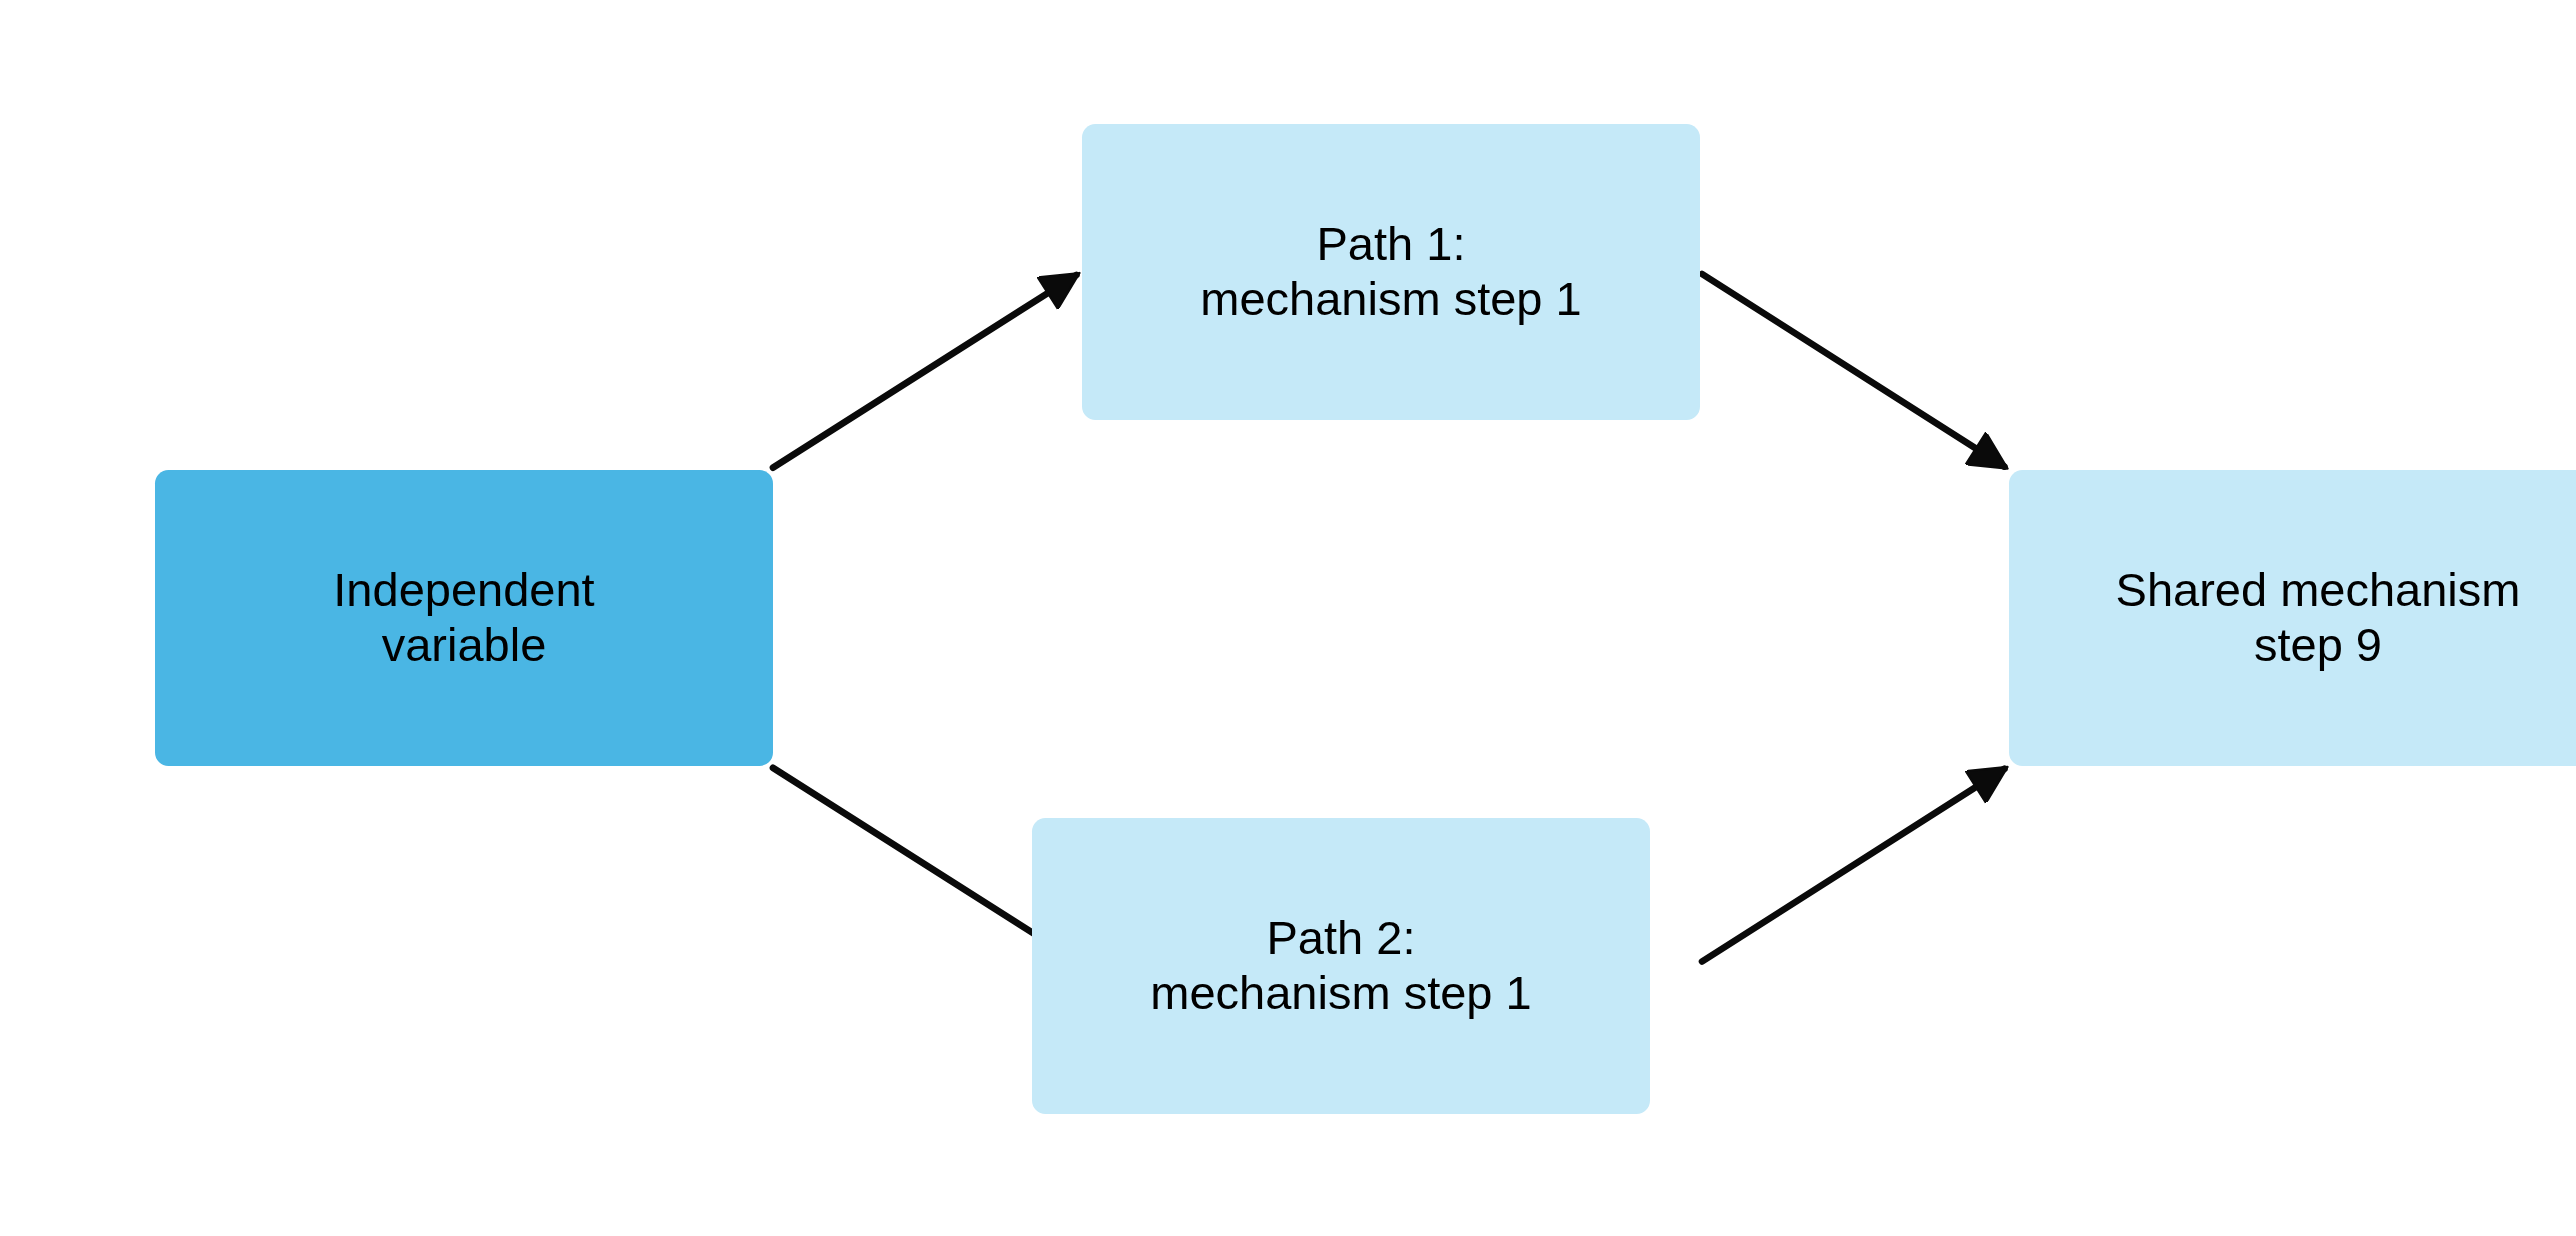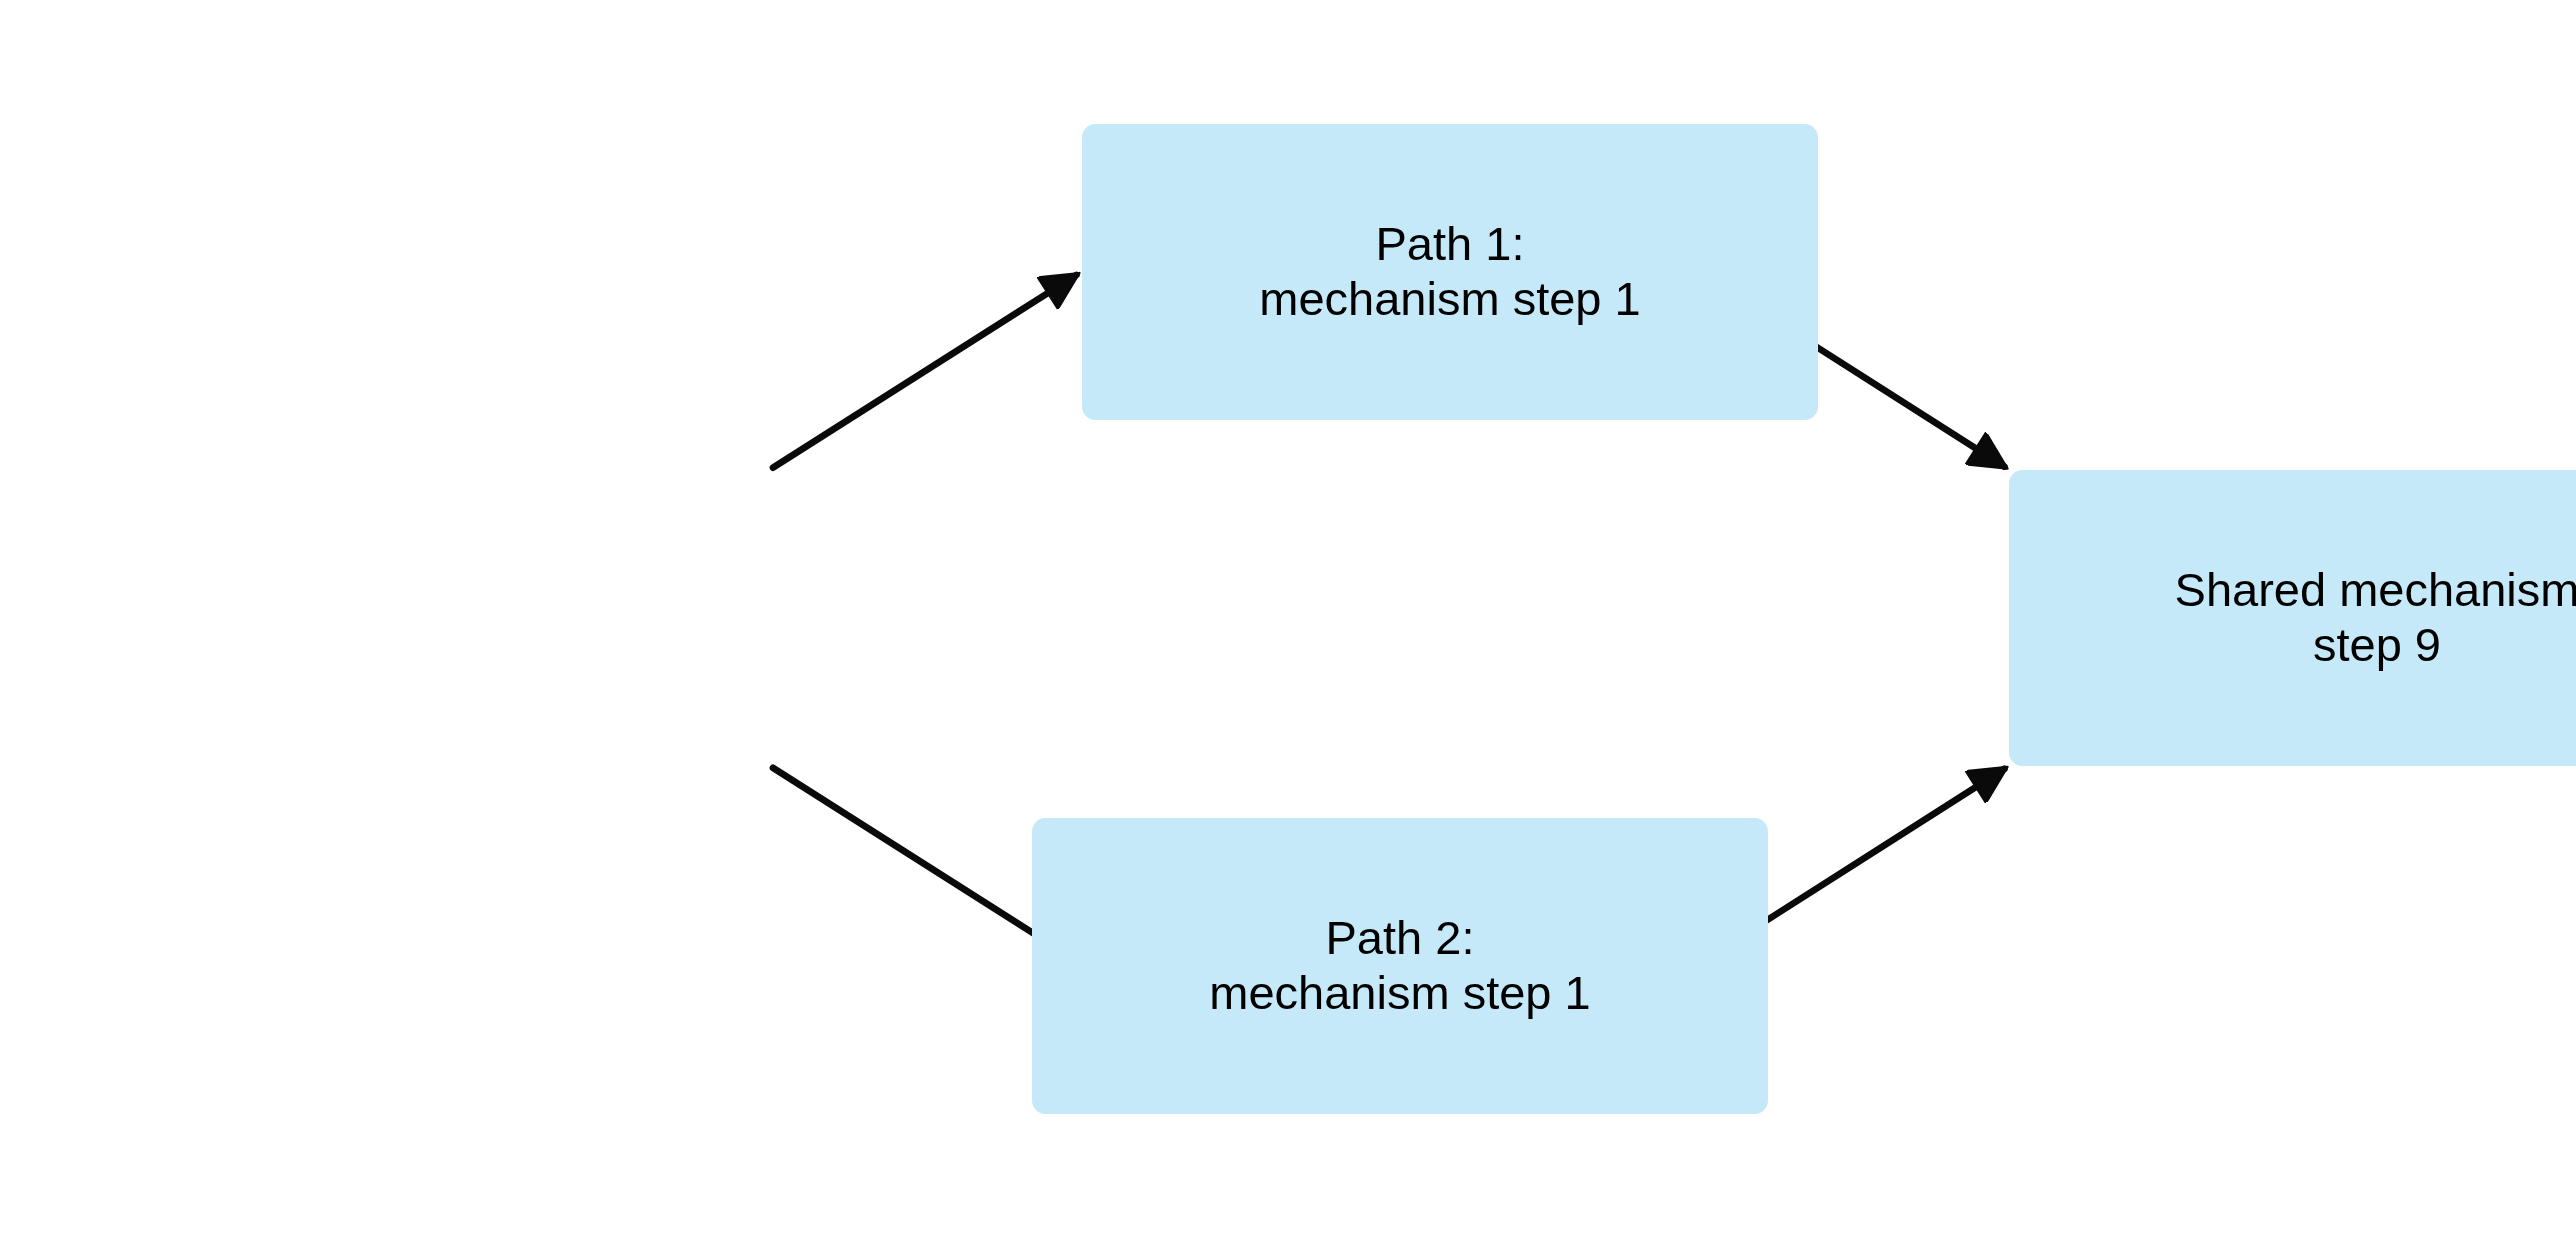--- a/index.html
+++ b/index.html
@@ -18,21 +18,21 @@
   #edges {
     position: absolute;
     left: 0;
     top: 0;
     width: 3709px;
     height: 1236px;
     display: block;
   }
   .node {
     position: absolute;
-    width: 736px;
+    width: 618px;
     height: 296px;
     border-radius: 13.4px;
     display: flex;
     align-items: center;
     justify-content: center;
     text-align: center;
     box-sizing: border-box;
   }
   .node--primary   { background: #4ab6e4; }
   .node--secondary { background: #c5e9f8; }
@@ -67,20 +67,24 @@
       </marker>
     </defs>
 
     <path class="edge" d="M 1500 908 L 2089 534" marker-end="url(#arrowhead)"></path>
     <path class="edge" d="M 1500 1491 L 2089 1865" marker-end="url(#arrowhead)"></path>
     <path class="edge" d="M 3304 532 L 3891 906" marker-end="url(#arrowhead)"></path>
     <path class="edge" d="M 3304 1867 L 3891 1493" marker-end="url(#arrowhead)"></path>
     <path class="edge" d="M 5104 1199.5 L 5686 1199.5" marker-end="url(#arrowhead)"></path>
   </svg>
 
+  <div id="node-independent" class="node node--primary">
+    <div class="node__label">Independent
+variable</div>
+  </div>
 
   <div id="node-path1" class="node node--secondary">
     <div class="node__label">Path 1:
 mechanism step 1</div>
   </div>
 
   <div id="node-path2" class="node node--secondary">
     <div class="node__label">Path 2:
 mechanism step 1</div>
   </div>

